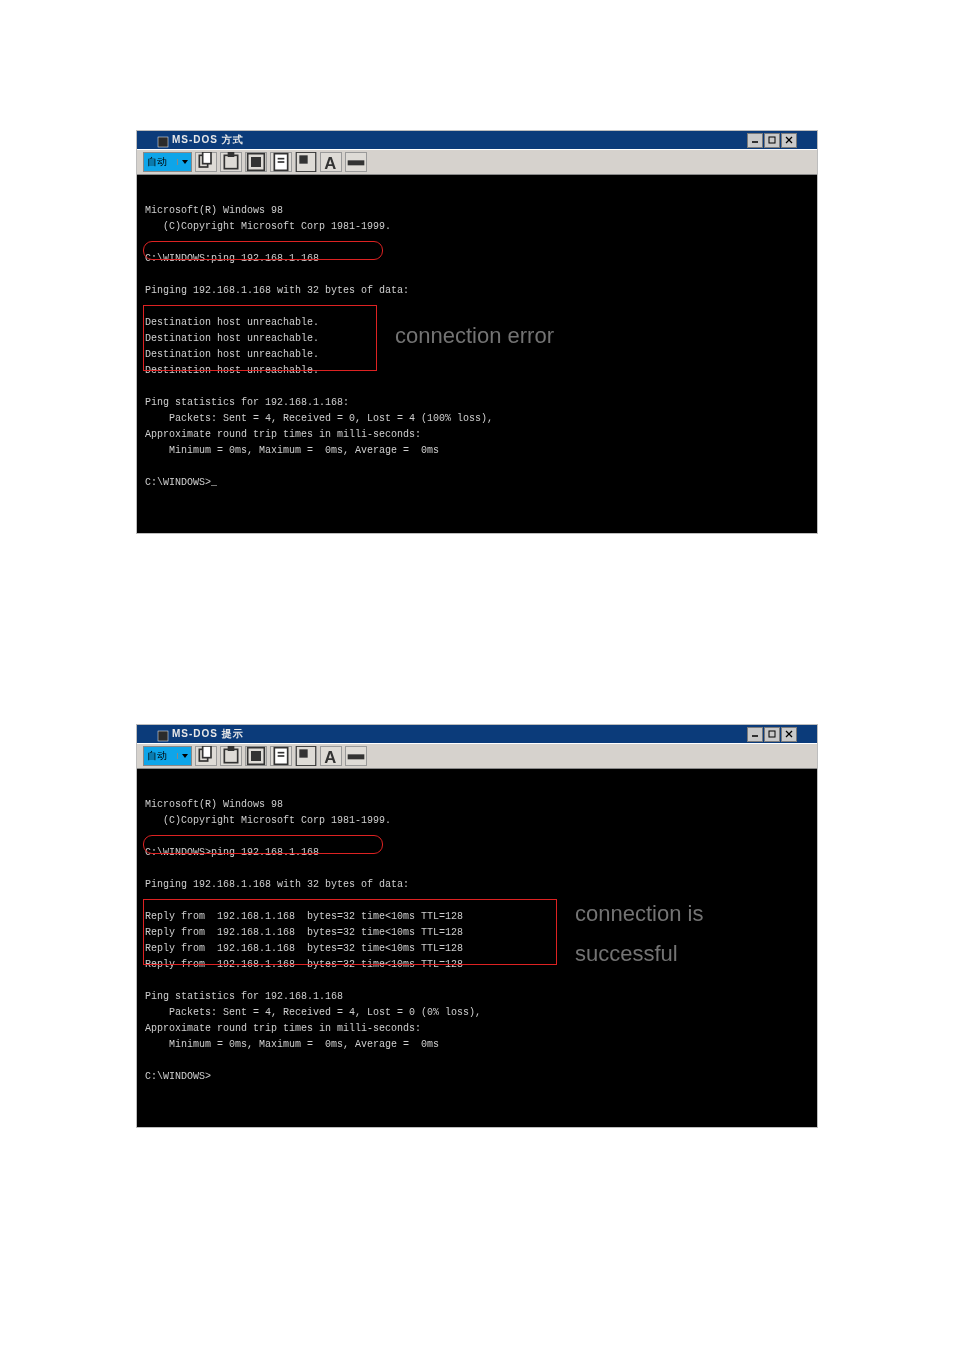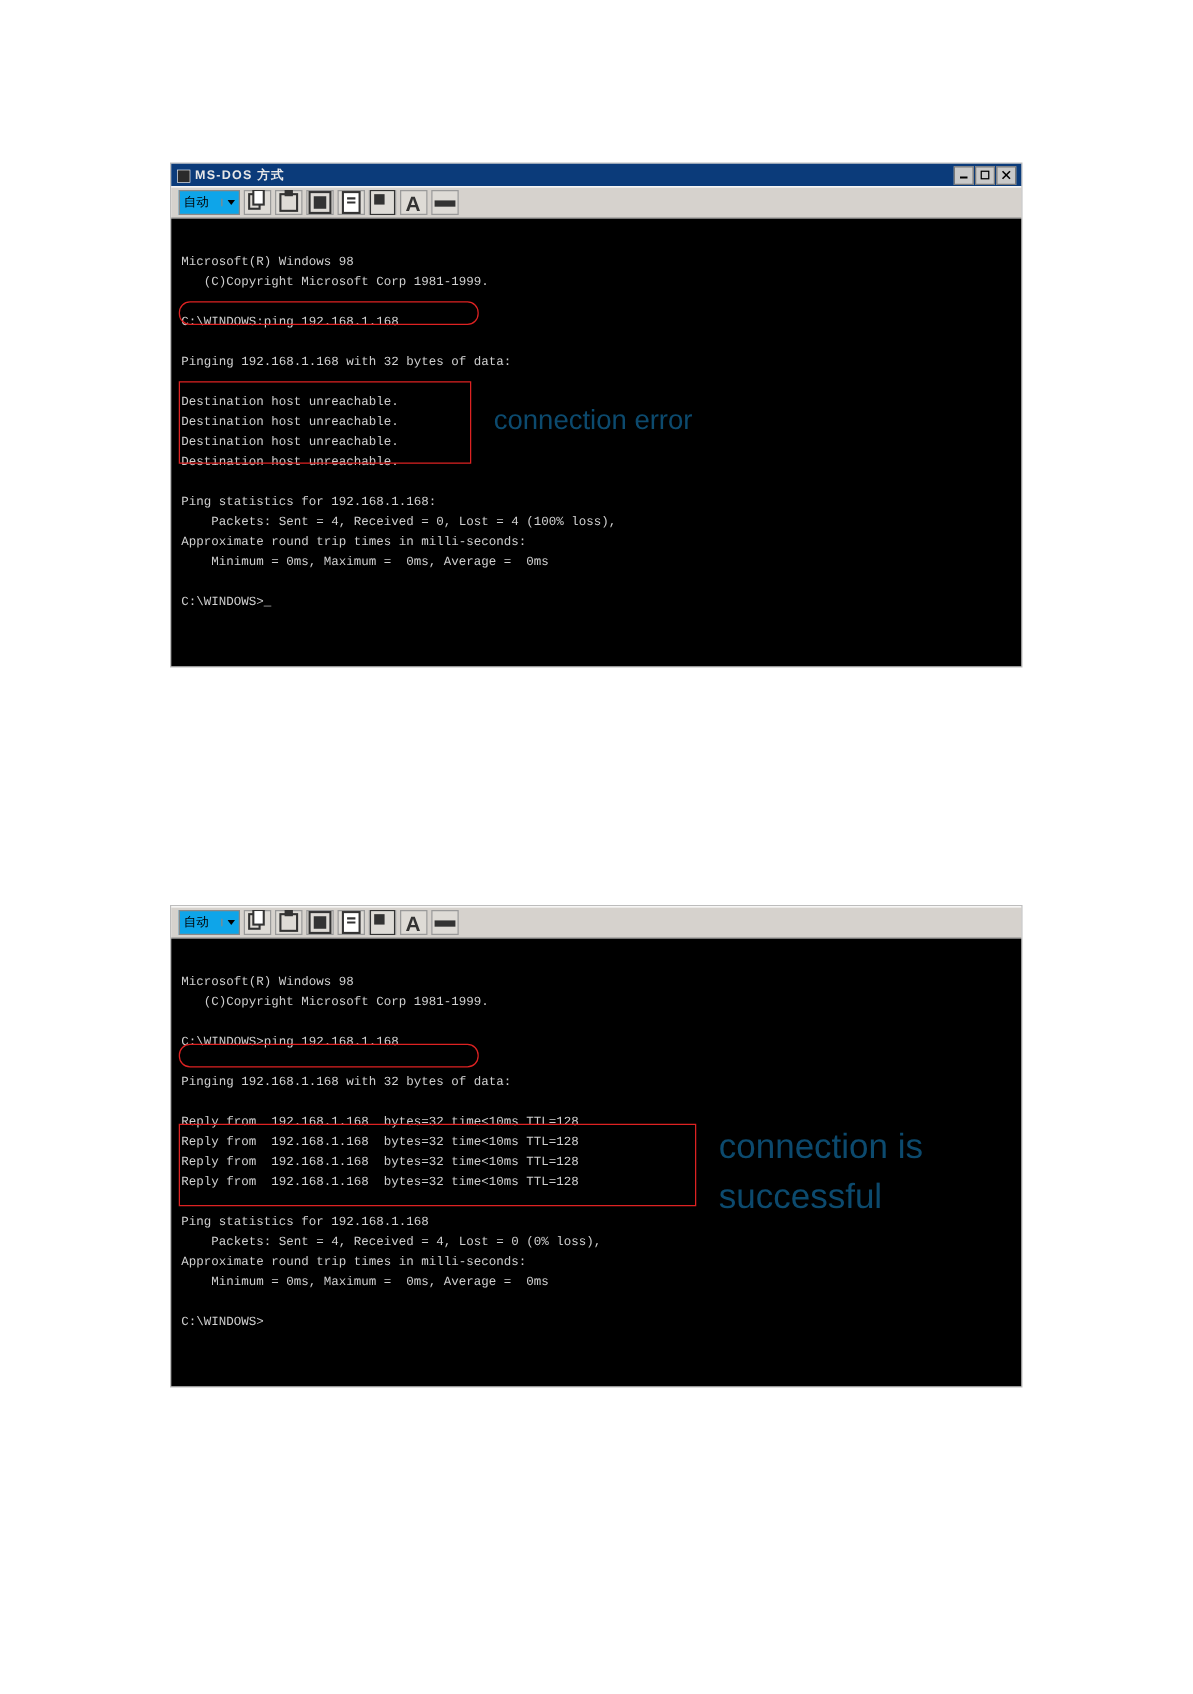--- a/index.html
+++ b/index.html
@@ -1,35 +1,35 @@
 <!DOCTYPE html>
 <html><head>
 <meta charset="utf-8">
 <style>
   html,body{margin:0;padding:0;background:#fff;font-family:Arial,Helvetica,sans-serif;}
   .page{width:954px;min-height:1355px;margin:0 auto;background:#fff;position:relative;}
   .win{width:680px;margin:130px auto 0 auto;border:1px solid #bdbdbd;background:#fff;position:relative;}
   .win2{margin-top:190px;}
-  .titlebar{height:18px;background:linear-gradient(#0b3b7a,#0b3b7a);display:flex;align-items:center;justify-content:space-between;padding:0 4px;}
+  .titlebar{height:18px;background:linear-gradient(#0b3b7a,#0b3b7a);display:flex;align-items:center;justify-content:space-between;padding:0 20px;}
   .titlebar .tleft{display:flex;align-items:center;gap:3px;}
   .titlebar .tleft .icon{width:12px;height:12px;display:inline-block;}
   .titlebar .tleft .txt{color:#e8e8e8;font-size:10px;font-weight:bold;letter-spacing:1px;}
   .titlebar .tright{display:flex;gap:1px;}
   .titlebar .tright .wbtn{width:14px;height:13px;background:#c9c9c9;border:1px solid #7a7a7a;display:flex;align-items:center;justify-content:center;}
   .titlebar .tright .wbtn svg{width:8px;height:8px;}
   .toolbar{height:24px;background:#d6d2cd;border-top:1px solid #fff;border-bottom:1px solid #888;display:flex;align-items:center;padding-left:6px;gap:3px;}
   .toolbar .dd{display:flex;align-items:center;height:18px;background:#0ea5e9;border:1px solid #888;padding:0 3px;font-size:10px;}
   .toolbar .dd .ddtxt{min-width:22px;}
   .toolbar .dd .ddar{margin-left:8px;border-left:1px solid #888;padding-left:4px;display:flex;align-items:center;justify-content:center;}
   .toolbar .btn{width:20px;height:18px;background:#dedbd6;border:1px solid #9a9a9a;display:flex;align-items:center;justify-content:center;}
   .console{background:#000;color:#cfcfcf;font-family:"Lucida Console","Courier New",monospace;font-size:10px;line-height:16px;padding:12px 8px 10px 8px;white-space:pre;position:relative;min-height:290px;}
   .hl-cmd{position:absolute;border:1px solid #d22;border-radius:9px;}
   .hl-block{position:absolute;border:1px solid #d22;}
-  .annot{position:absolute;color:#0c4a6e;font-family:Arial,sans-serif;font-size:22px;font-weight:normal;}
-  .annot.large{font-size:28px;}
+  .annot{position:absolute;color:#737373;font-family:Arial,sans-serif;font-size:22px;font-weight:normal;}
+  .annot.large{font-size:22px;}
 </style>
 </head>
 <body>
 <div class="page">
 
 <div class="win">
   <div class="titlebar">
     <div class="tleft">
       <span class="icon">
         <svg viewBox="0 0 12 12">
@@ -132,20 +132,48 @@
 
 
 </div>
 
   <div class="hl-cmd" style="left:6px;top:110px;width:238px;height:17px;"></div>
   <div class="hl-block" style="left:6px;top:174px;width:232px;height:64px;"></div>
   <div class="annot" style="left:258px;top:192px;">connection error</div>
 </div>
 
 <div class="win win2">
+  <div class="titlebar">
+    <div class="tleft">
+      <span class="icon">
+        <svg viewBox="0 0 12 12">
+              <rect x="1" y="1" width="10" height="10" fill="#2b2b2b" stroke="#fff" stroke-width="0.5"></rect>
+            </svg>
+      </span>
+      <span class="txt">MS-DOS 提示</span>
+    </div>
+    <div class="tright">
+      <span class="wbtn">
+            <svg viewBox="0 0 8 8">
+              <line x1="1" y1="6" x2="7" y2="6" stroke="#000" stroke-width="1.5"></line>
+            </svg>
+          </span>
+      <span class="wbtn">
+            <svg viewBox="0 0 8 8">
+              <rect x="1" y="1" width="6" height="6" fill="none" stroke="#000" stroke-width="1"></rect>
+            </svg>
+          </span>
+      <span class="wbtn">
+            <svg viewBox="0 0 8 8">
+              <line x1="1" y1="1" x2="7" y2="7" stroke="#000" stroke-width="1.3"></line>
+              <line x1="7" y1="1" x2="1" y2="7" stroke="#000" stroke-width="1.3"></line>
+            </svg>
+          </span>
+    </div>
+  </div>
 
   <div class="toolbar">
     <div class="dd">
       <span class="ddtxt">自动</span>
       <span class="ddar">
         <svg width="6" height="6" viewBox="0 0 6 6">
               <polygon points="0,1 6,1 3,5" fill="#000"></polygon>
             </svg>
       </span>
     </div>

